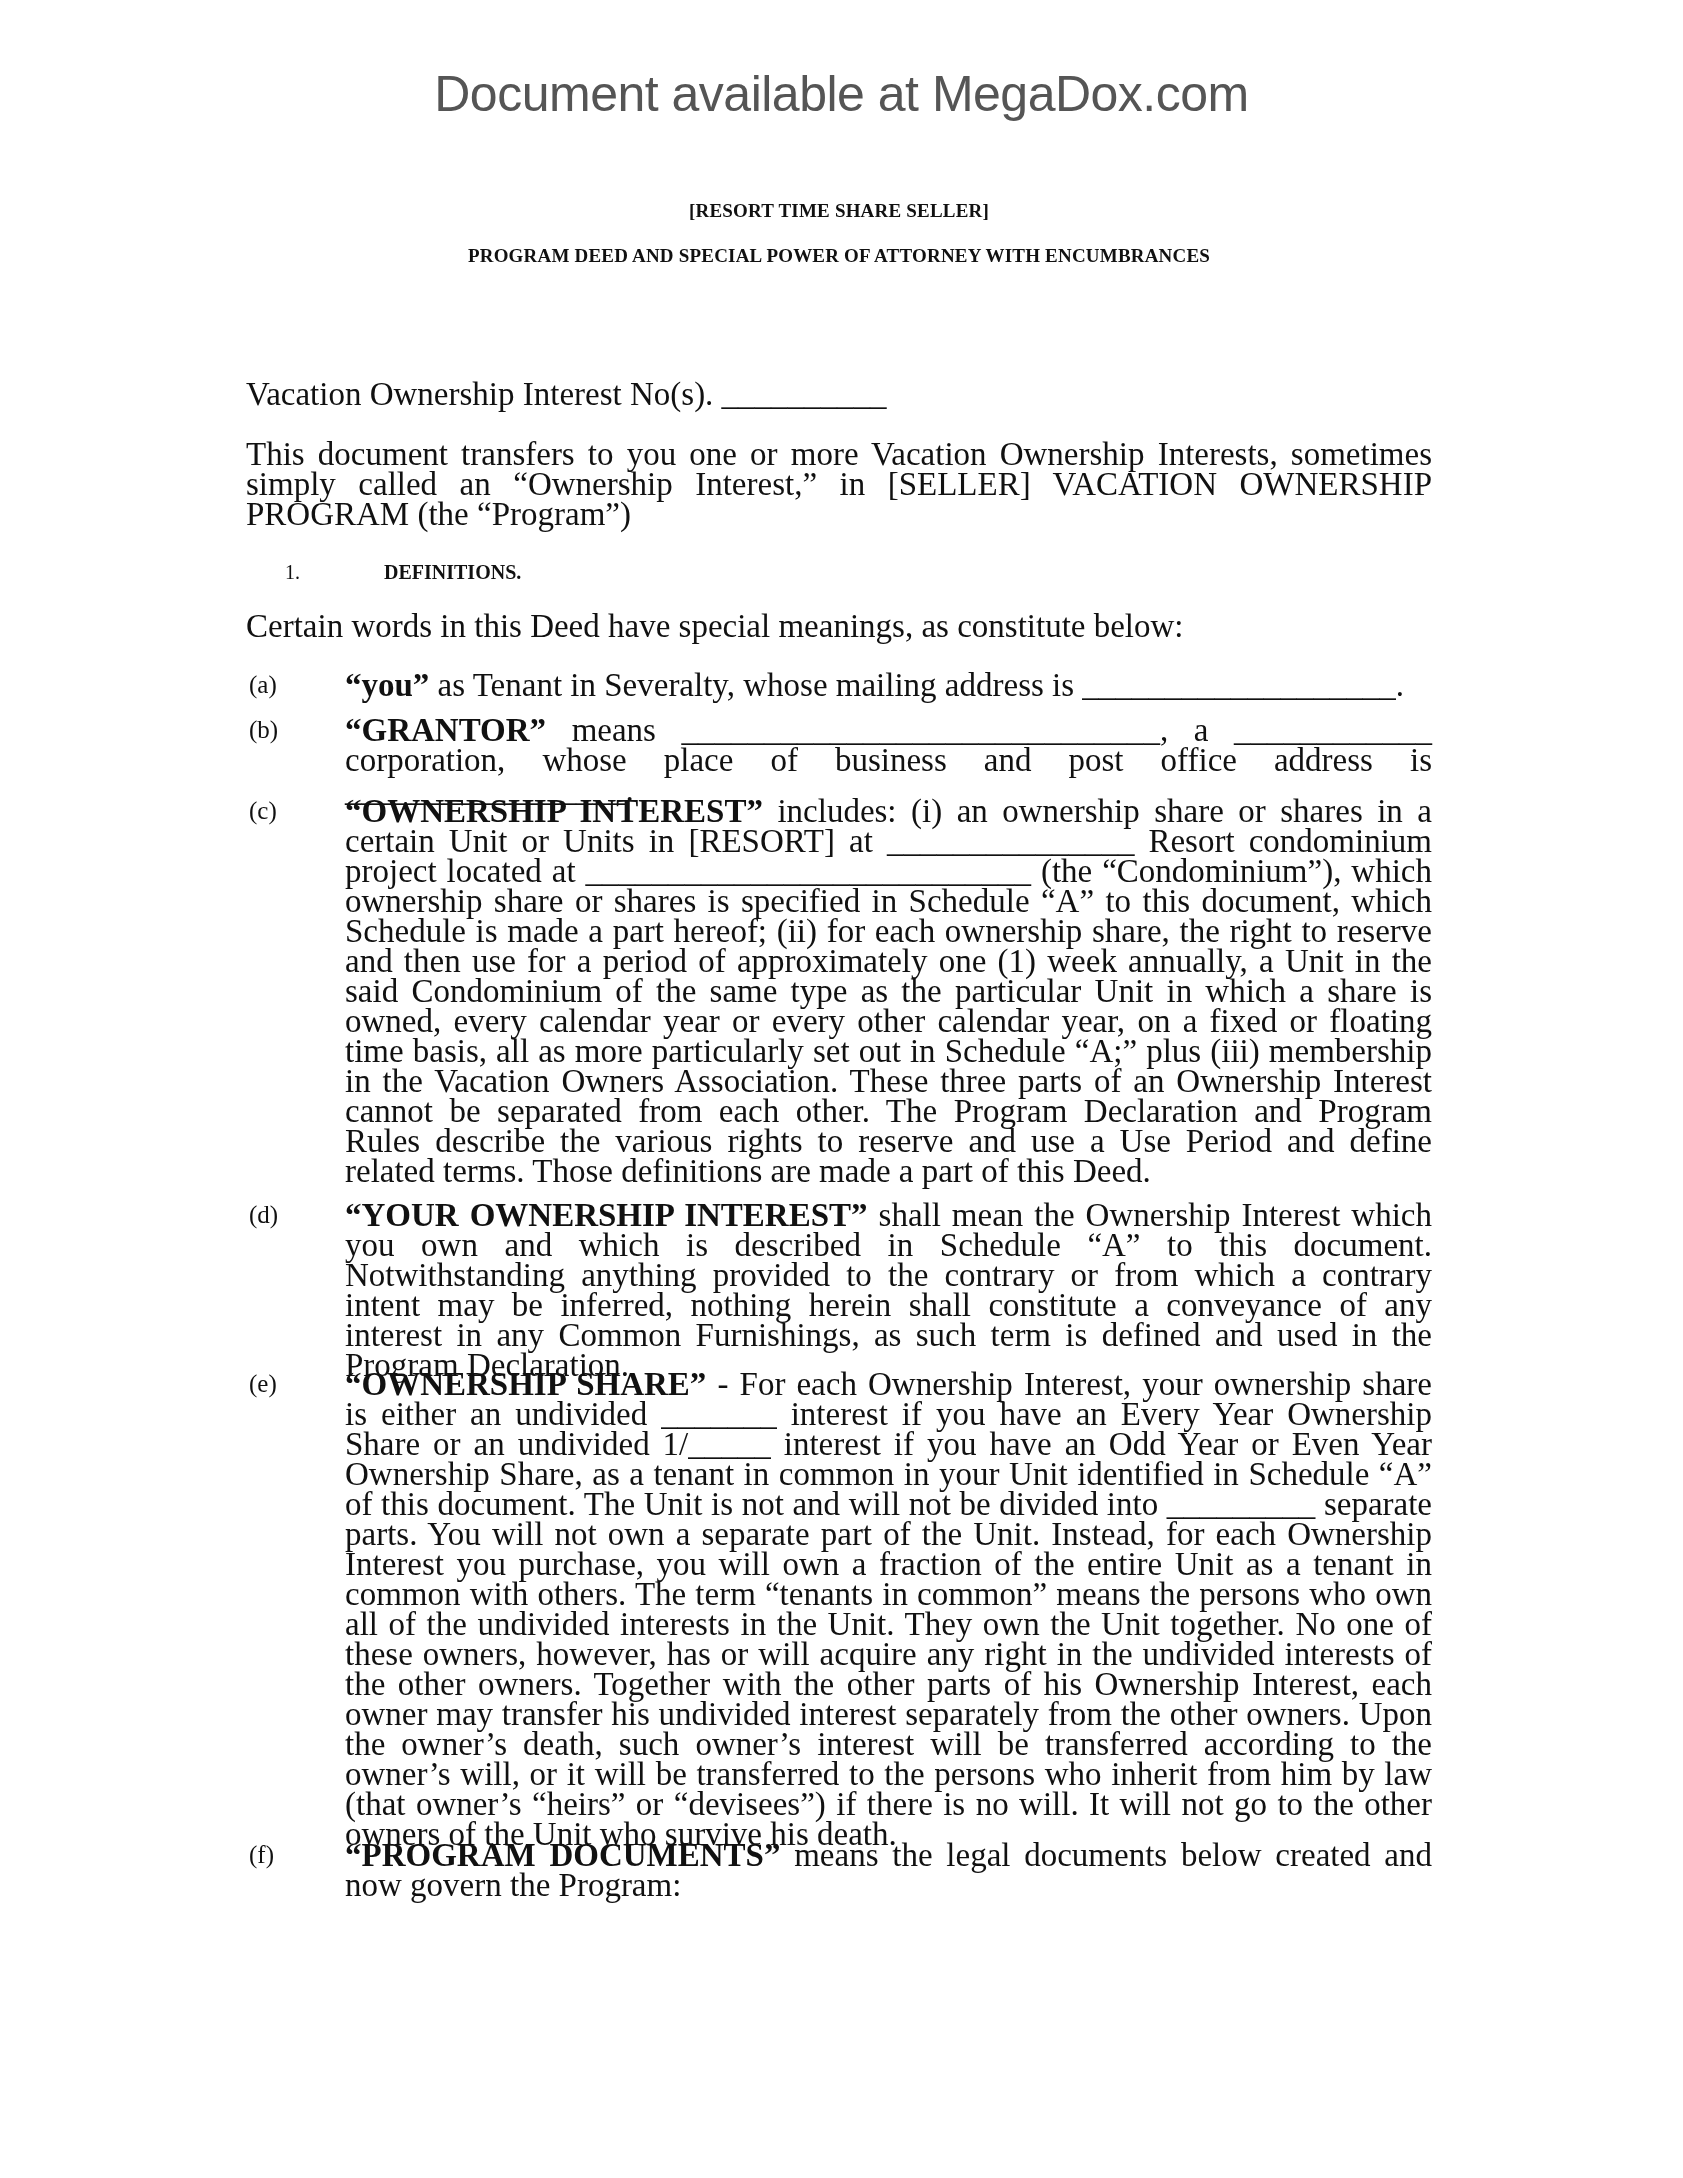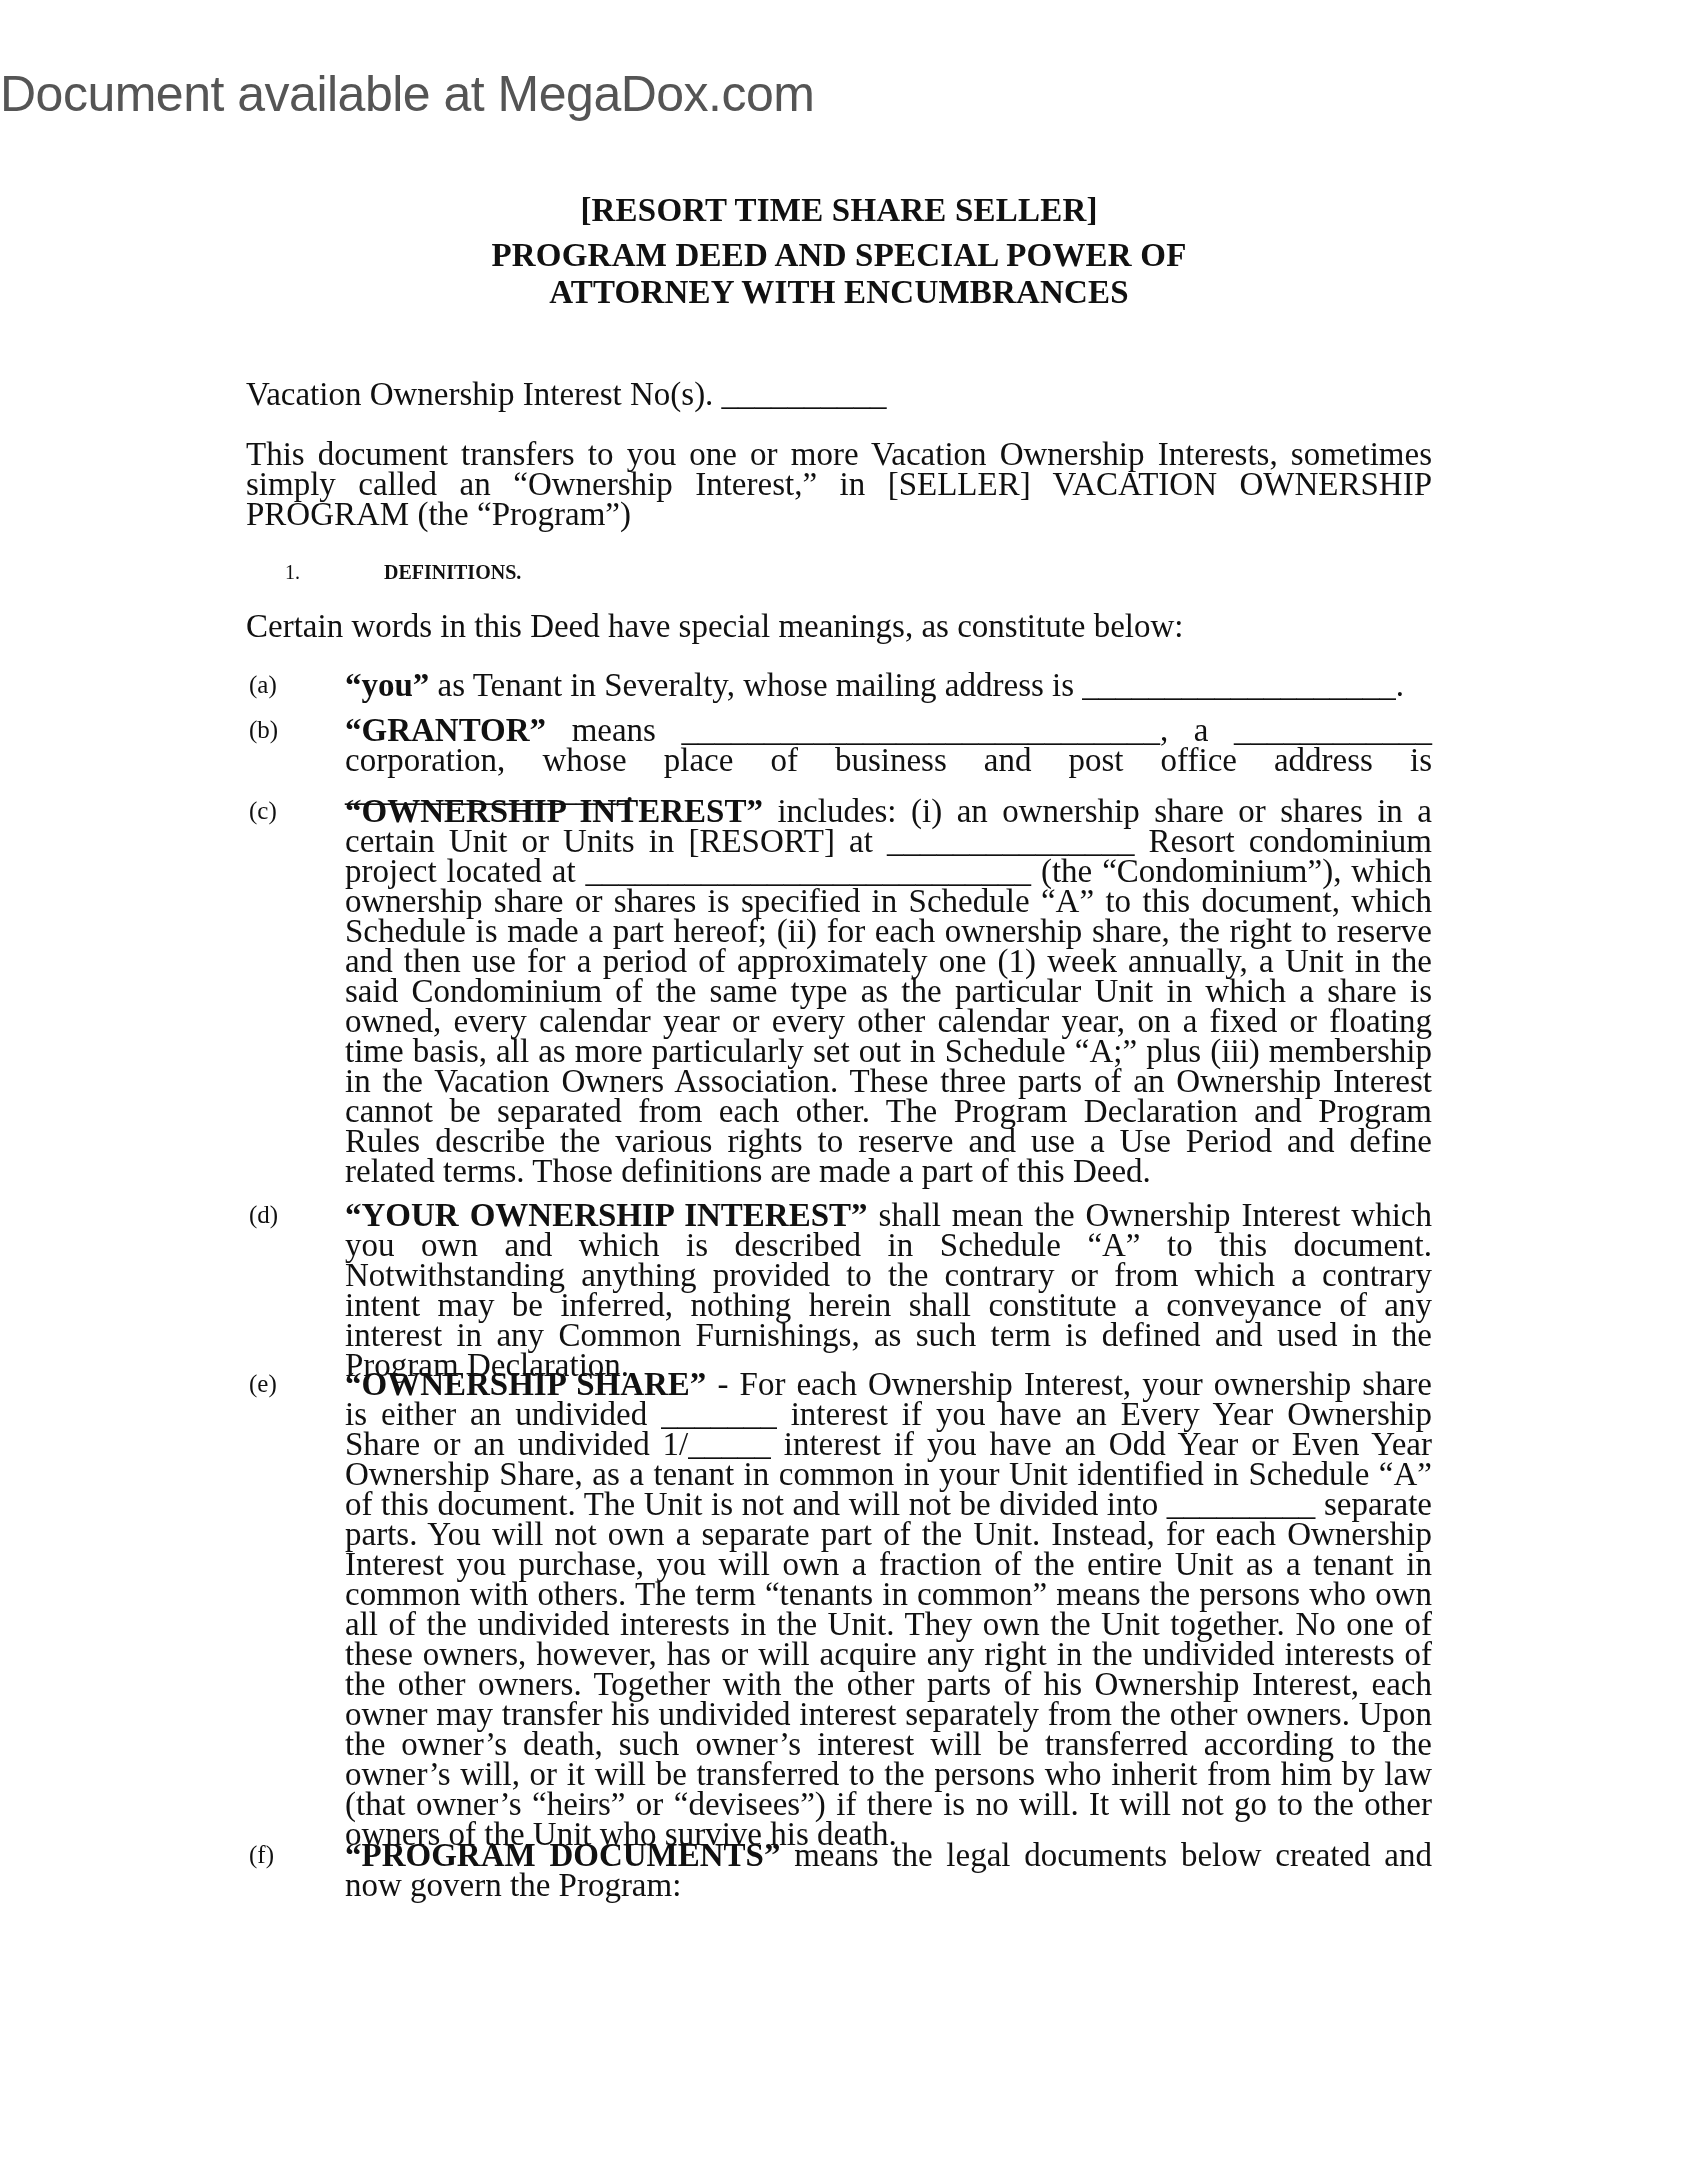--- a/index.html
+++ b/index.html
@@ -12,41 +12,41 @@
       height: 2178px;
       position: relative;
       overflow: hidden;
       color: #111111;
     }
     .watermark {
       position: absolute;
       left: 0;
       width: 1683px;
       top: 65px;
-      text-align: left;
+      text-align: center;
       font-family: "Liberation Sans", sans-serif;
       font-size: 50px;
       color: #555555;
       letter-spacing: -0.5px;
     }
     .page {
       position: absolute;
       left: 246px;
       top: 0;
       width: 1186px;
       font-family: "DejaVu Serif", serif;
     }
     .title {
       position: absolute;
       left: 0;
       width: 1186px;
       text-align: center;
       font-family: "Liberation Serif", serif;
       font-weight: bold;
-      font-size: 33px;
+      font-size: 19px;
       line-height: 37px;
       letter-spacing: 0.2px;
     }
     .title.t1 { top: 192px; }
     .title.t2 { top: 237px; }
     .body-text {
       font-family: "Liberation Serif", serif;
       font-size: 33px;
       line-height: 30px;
       text-align: justify;

